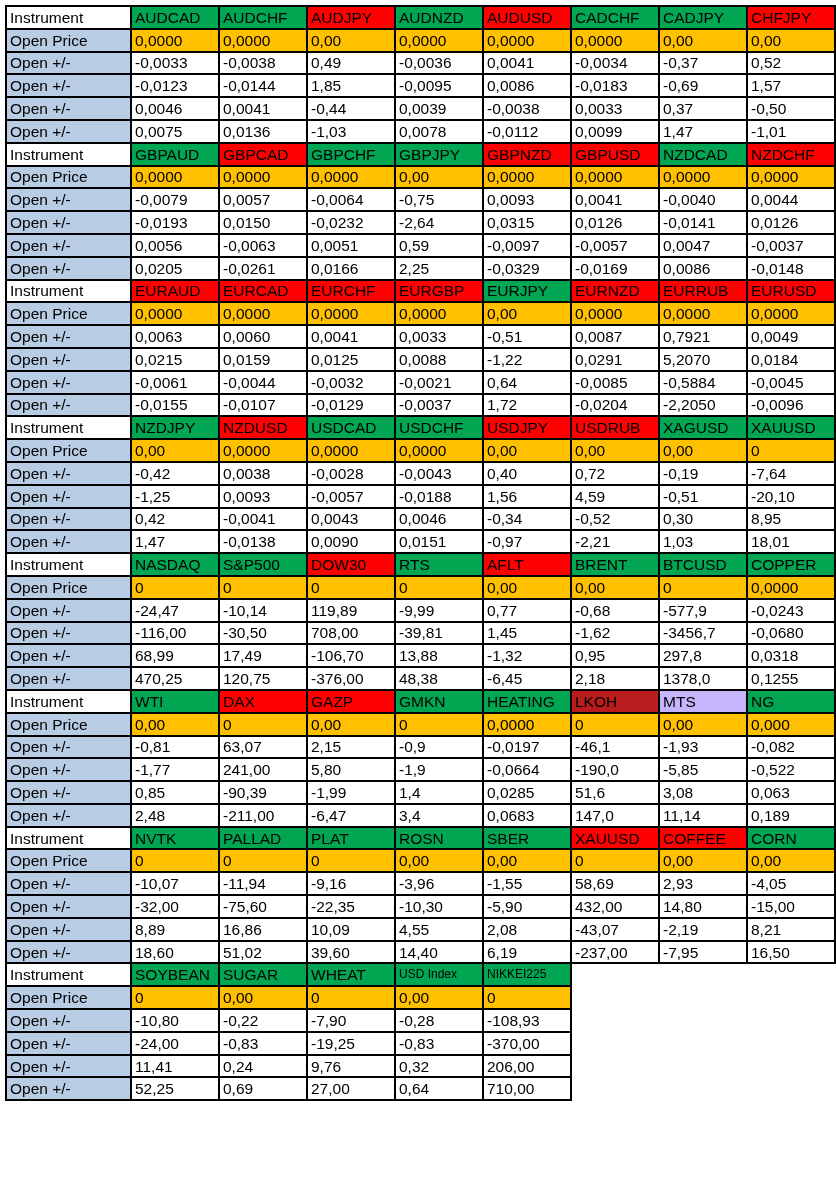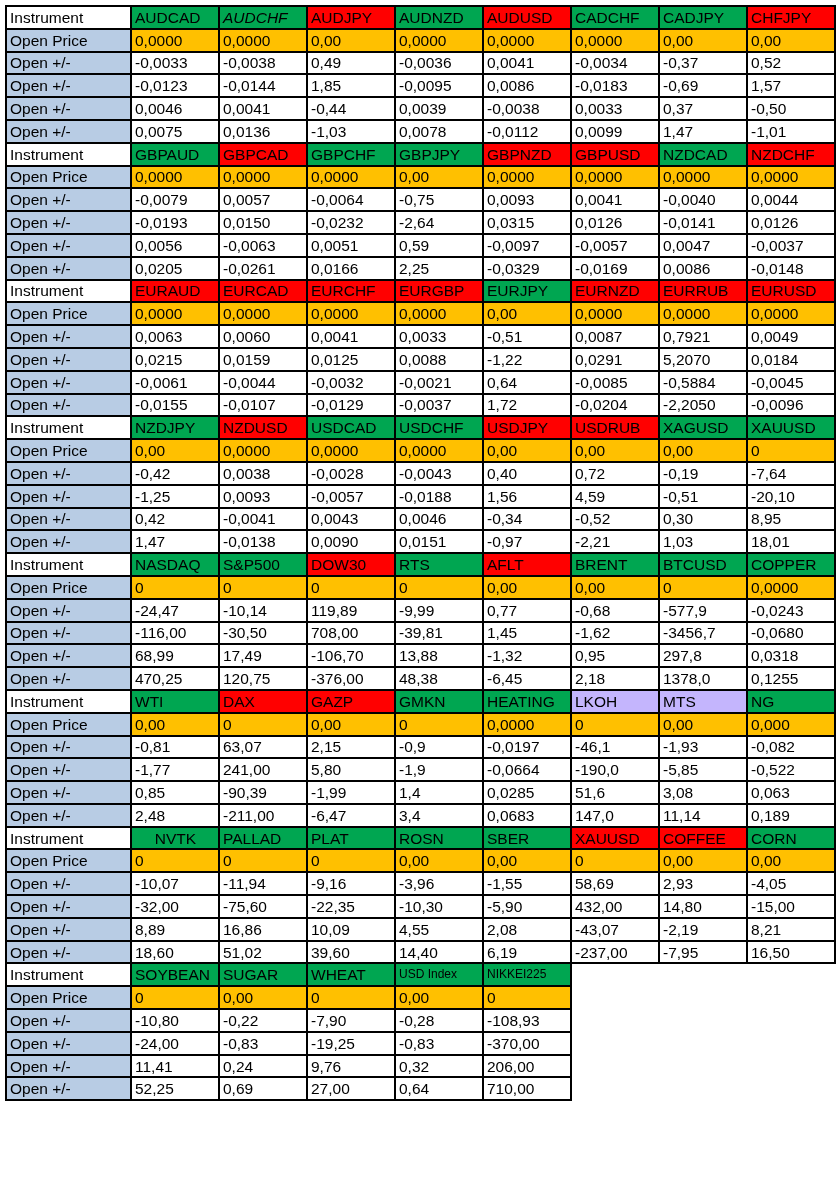--- a/index.html
+++ b/index.html
@@ -60,21 +60,21 @@
         <col class="c-data">
       <col class="c-data">
         <col class="c-data">
         <col class="c-data">
         <col class="c-data">
     </colgroup>
     <tbody id="table-body">
         <tr>
           <td class="lbl-white">Instrument</td>
           <td class="hdr" style="background: rgb(0, 166, 81);">AUDCAD</td>
-          <td class="hdr" style="background: rgb(0, 166, 81); font-style: italic;">AUDCHF</td>
+          <td class="hdr" style="background: rgb(0, 166, 81);">AUDCHF</td>
           <td class="hdr" style="background: rgb(255, 0, 0);">AUDJPY</td>
           <td class="hdr" style="background: rgb(0, 166, 81);">AUDNZD</td>
           <td class="hdr" style="background: rgb(255, 0, 0);">AUDUSD</td>
           <td class="hdr" style="background: rgb(0, 166, 81);">CADCHF</td>
           <td class="hdr" style="background: rgb(0, 166, 81);">CADJPY</td>
           <td class="hdr" style="background: rgb(255, 0, 0);">CHFJPY</td>
         </tr>
         <tr>
           <td class="lbl-blue" style="background: rgb(184, 204, 228);">Open Price</td>
           <td class="price" style="background: rgb(255, 192, 0);">0,0000</td>
@@ -394,21 +394,21 @@
           <td class="val">1378,0</td>
           <td class="val">0,1255</td>
         </tr>
         <tr>
           <td class="lbl-white">Instrument</td>
           <td class="hdr" style="background: rgb(0, 166, 81);">WTI</td>
           <td class="hdr" style="background: rgb(255, 0, 0);">DAX</td>
           <td class="hdr" style="background: rgb(255, 0, 0);">GAZP</td>
           <td class="hdr" style="background: rgb(0, 166, 81);">GMKN</td>
           <td class="hdr" style="background: rgb(0, 166, 81);">HEATING</td>
-          <td class="hdr" style="background: #c4b5fd;">LKOH</td>
+          <td class="hdr" style="background: #b91c1c;">LKOH</td>
           <td class="hdr" style="background: #c4b5fd;">MTS</td>
           <td class="hdr" style="background: rgb(0, 166, 81);">NG</td>
         </tr>
         <tr>
           <td class="lbl-blue" style="background: rgb(184, 204, 228);">Open Price</td>
           <td class="price" style="background: rgb(255, 192, 0);">0,00</td>
           <td class="price" style="background: rgb(255, 192, 0);">0</td>
           <td class="price" style="background: rgb(255, 192, 0);">0,00</td>
           <td class="price" style="background: rgb(255, 192, 0);">0</td>
           <td class="price" style="background: rgb(255, 192, 0);">0,0000</td>
@@ -455,21 +455,21 @@
           <td class="val">-211,00</td>
           <td class="val">-6,47</td>
           <td class="val">3,4</td>
           <td class="val">0,0683</td>
           <td class="val">147,0</td>
           <td class="val">11,14</td>
           <td class="val">0,189</td>
         </tr>
         <tr>
           <td class="lbl-white">Instrument</td>
-          <td class="hdr" style="background: rgb(0, 166, 81); text-align: center;">NVTK</td>
+          <td class="hdr" style="background: rgb(0, 166, 81);">NVTK</td>
           <td class="hdr" style="background: rgb(0, 166, 81);">PALLAD</td>
           <td class="hdr" style="background: rgb(0, 166, 81);">PLAT</td>
           <td class="hdr" style="background: rgb(0, 166, 81);">ROSN</td>
           <td class="hdr" style="background: rgb(0, 166, 81);">SBER</td>
           <td class="hdr" style="background: rgb(255, 0, 0);">XAUUSD</td>
           <td class="hdr" style="background: rgb(255, 0, 0);">COFFEE</td>
           <td class="hdr" style="background: rgb(0, 166, 81);">CORN</td>
         </tr>
         <tr>
           <td class="lbl-blue" style="background: rgb(184, 204, 228);">Open Price</td>

